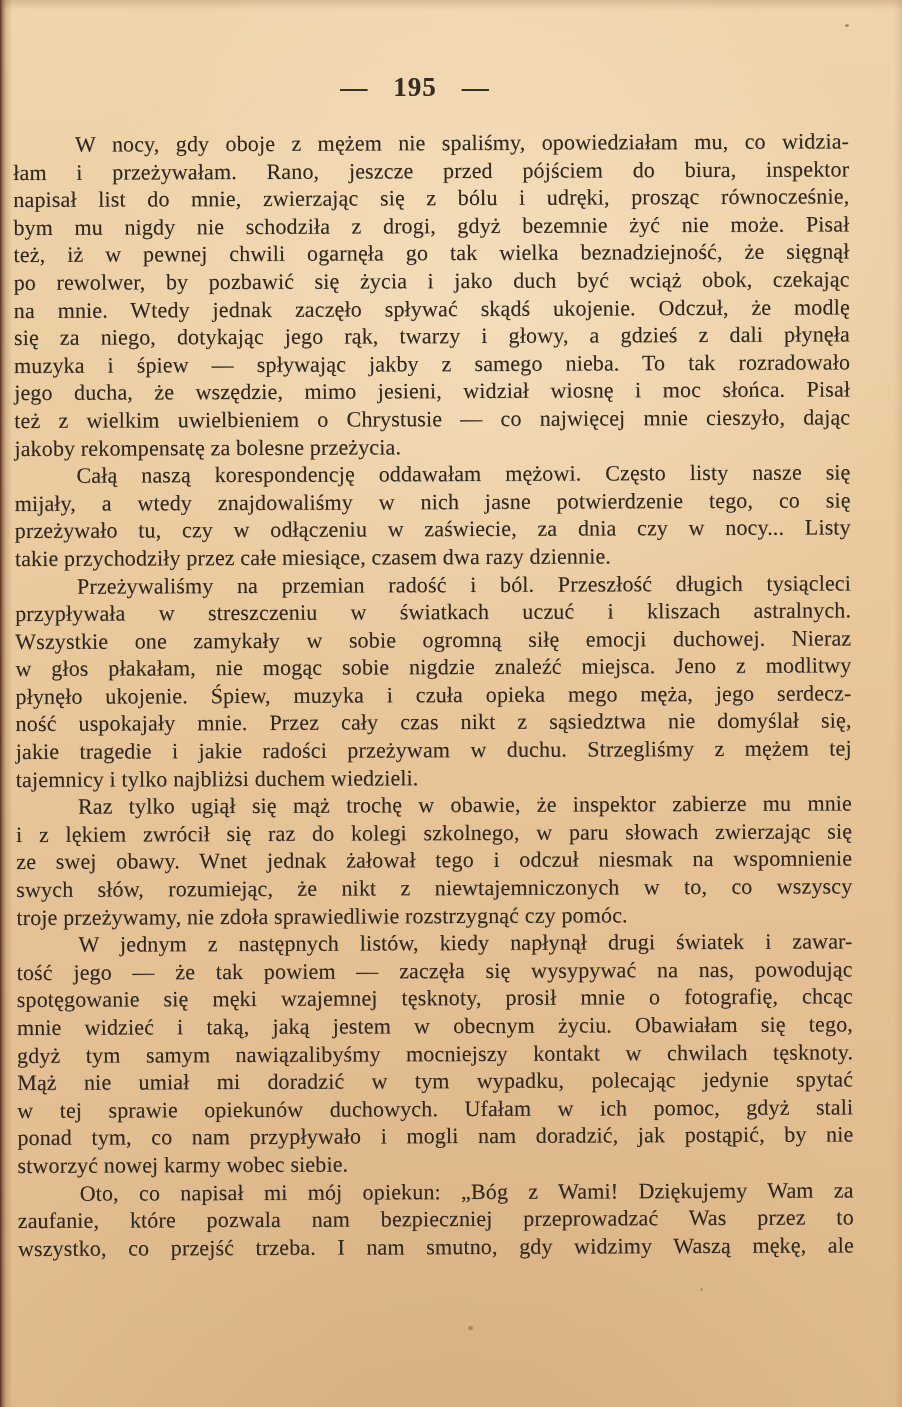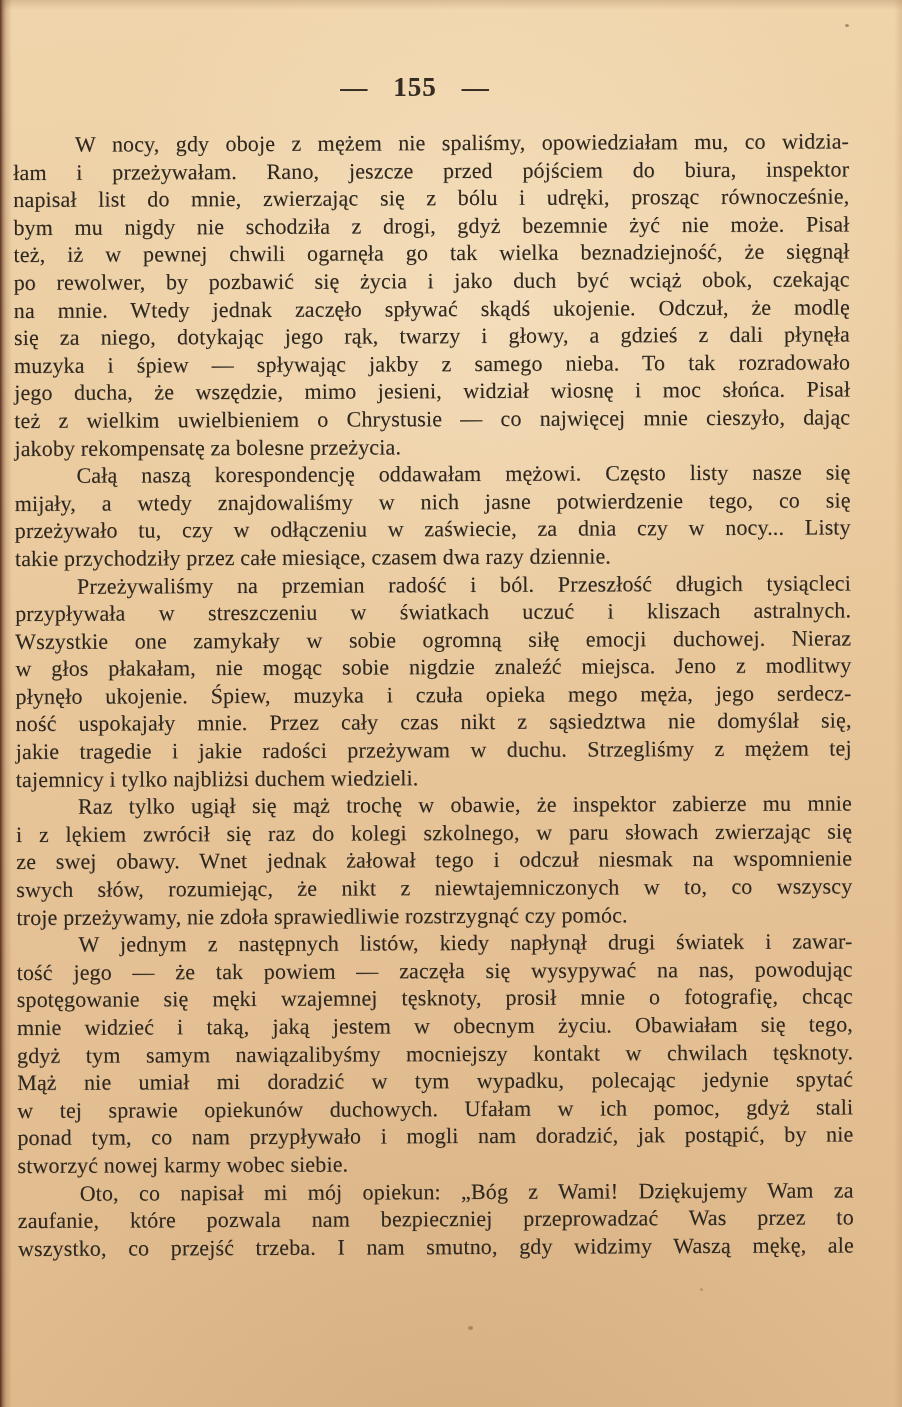--- a/index.html
+++ b/index.html
@@ -63,21 +63,21 @@
   .line { text-align:justify; text-align-last:justify; white-space:normal; }
   .line.first { text-indent:62px; }
   .line.last  { text-align-last:left; }
 </style>
 </head>
 <body>
 
 <div class="page">
   <div class="header">
     <span>—</span>
-    <span>155</span>
+    <span>195</span>
     <span>—</span>
   </div>
 
   <div class="textblock">
       <div class="para">
         <div class="line first">W nocy, gdy oboje z mężem nie spaliśmy, opowiedziałam mu, co widzia-</div>
         <div class="line">łam i przeżywałam. Rano, jeszcze przed pójściem do biura, inspektor</div>
         <div class="line">napisał list do mnie, zwierzając się z bólu i udręki, prosząc równocześnie,</div>
         <div class="line">bym mu nigdy nie schodziła z drogi, gdyż bezemnie żyć nie może. Pisał</div>
         <div class="line">też, iż w pewnej chwili ogarnęła go tak wielka beznadziejność, że sięgnął</div>

